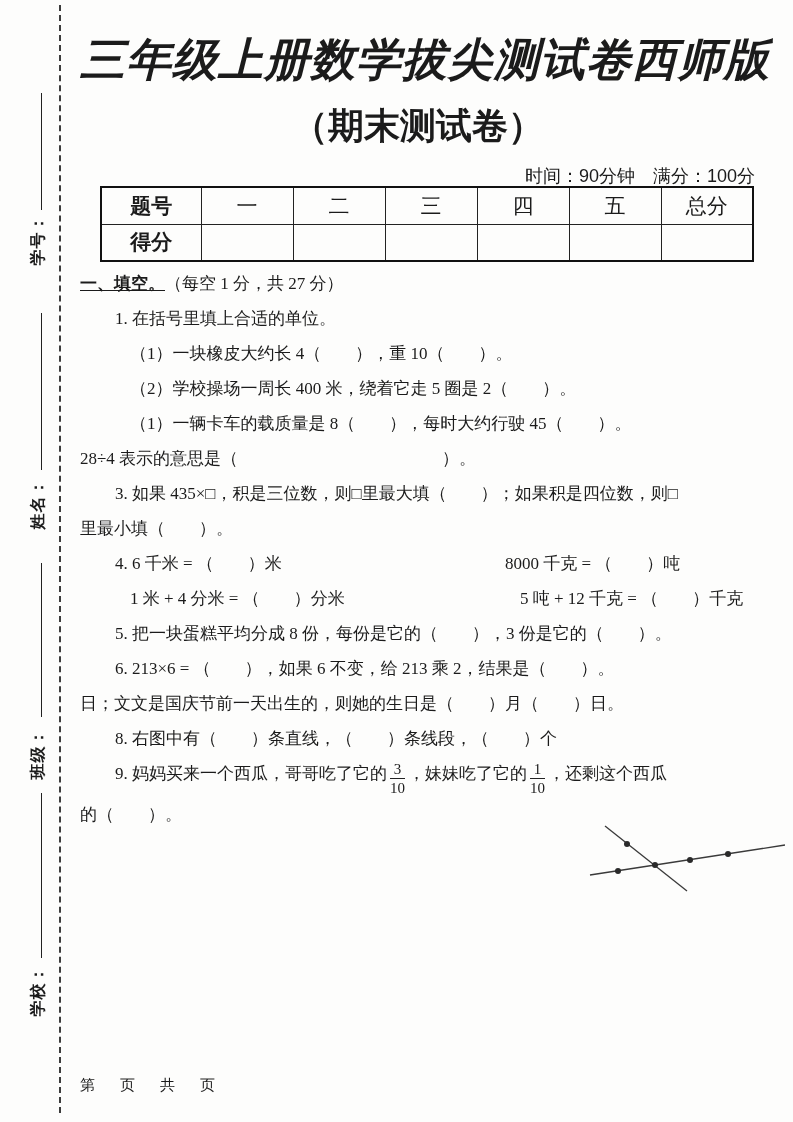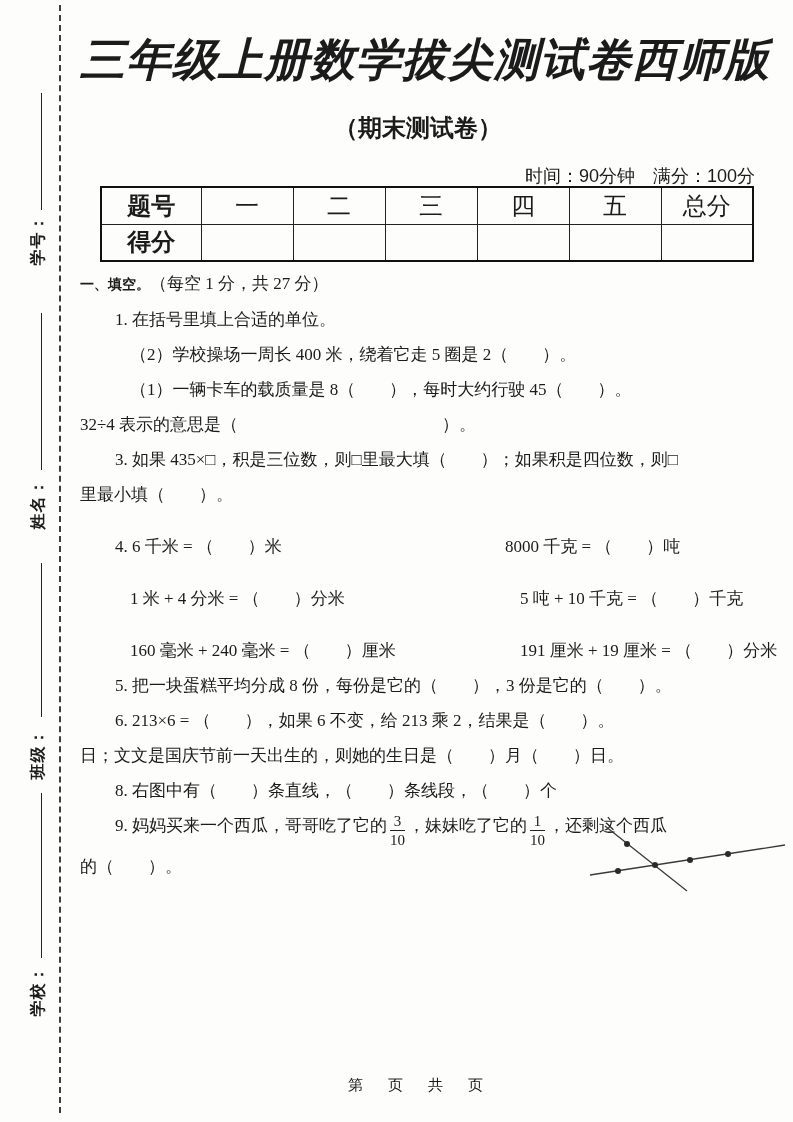--- a/index.html
+++ b/index.html
@@ -18,46 +18,46 @@
   .sl4 { top:793px; height:165px; }
   .slabel { position:absolute; width:76px; height:20px; left:0;
     font-size:16px; font-weight:bold; text-align:center; letter-spacing:1px;
     transform:rotate(-90deg); transform-origin:center; white-space:nowrap; }
   .sp1 { top:230px; } .sp2 { top:494px; } .sp3 { top:744px; } .sp4 { top:981px; }
   
   .hdr { position:absolute; left:80px; top:30px; width:676px; text-align:center; }
   .title { font-family:"Liberation Sans", sans-serif; font-weight:bold;
     font-size:45px; letter-spacing:1px; white-space:nowrap;font-style:italic; }
   .subtitle { font-family:"Liberation Sans", sans-serif; font-weight:bold;
-    font-size:24px; margin-top:22px; }
+    font-size:36px; margin-top:12px; }
   .meta { position:absolute; left:80px; top:164px; width:675px; text-align:right;
     font-family:"Liberation Sans", sans-serif; font-size:18px; }
   
   .score-table { position:absolute; left:100px; top:186px; width:654px;
     border-collapse:collapse; table-layout:fixed; border:2.5px solid #111; }
   .score-table th, .score-table td { border:1.6px solid #222; height:37px;
-    text-align:center; vertical-align:middle; font-size:24px; font-weight:normal; }
+    text-align:center; vertical-align:middle; font-size:21px; font-weight:normal; }
   .score-table .lbl { font-weight:bold; }
   
   .content { position:absolute; left:80px; top:266px; width:690px;
     font-size:17px; line-height:35px; }
   .ln { white-space:nowrap; }
   .ind  { padding-left:35px;font-family:Liberation Serif, serif; }
   .ind2 { padding-left:50px; }
-  .heading b { font-size:14px; }
-  .two-col { display:flex;margin-top:17px; }
+  .heading b { font-size:17px;text-decoration:underline; }
+  .two-col { display:flex; }
   .col-l { display:inline-block; width:390px; flex:0 0 390px; }
   .frac { display:inline-block; vertical-align:-14px; text-align:center;
     line-height:1.1; font-size:15px; margin:0 3px; }
   .frac .num { display:block; border-bottom:1.2px solid #222; padding:0 3px 1px; }
   .frac .den { display:block; padding-top:1px; }
   
   .fig { position:absolute; left:588px; top:814px; width:205px; height:112px; }
   
-  .footer { position:absolute; left:80px; top:1076px; width:676px; text-align:center;
+  .footer { position:absolute; left:80px; top:1076px; width:676px; 
     font-family:Liberation Sans, sans-serif; font-size:15px; letter-spacing:5px; }
 </style>
 </head>
 <body>
 
 <div class="page">
 
   <div class="seal-line"></div>
   <div class="sline sl1"></div>
   <div class="sline sl2"></div>
@@ -103,39 +103,36 @@
       <td></td>
       <td></td>
     </tr>
   </tbody>
     </table>
 
   <div class="content">
     <div class="ln heading"><b>一、填空。</b><span>（每空 1 分，共 27 分）</span></div>
 
     <div class="ln ind">1. 在括号里填上合适的单位。</div>
+    <div class="ln ind2">（1）一块橡皮大约长 4（　　），重 10（　　）。</div>
     <div class="ln ind2">（2）学校操场一周长 400 米，绕着它走 5 圈是 2（　　）。</div>
     <div class="ln ind2">（1）一辆卡车的载质量是 8（　　），每时大约行驶 45（　　）。</div>
 
-    <div class="ln">32÷4 表示的意思是（　　　　　　　　　　　　）。</div>
+    <div class="ln">28÷4 表示的意思是（　　　　　　　　　　　　）。</div>
 
     <div class="ln ind">3. 如果 435×□，积是三位数，则□里最大填（　　）；如果积是四位数，则□</div>
     <div class="ln">里最小填（　　）。</div>
 
     <div class="ln two-col ind">
       <span class="col-l">4. 6 千米 = （　　）米</span>
       <span>8000 千克 = （　　）吨</span>
     </div>
     <div class="ln two-col ind2">
       <span class="col-l">1 米 + 4 分米 = （　　）分米</span>
-      <span>5 吨 + 10 千克 = （　　）千克</span>
-    </div>
-    <div class="ln two-col ind2">
-      <span class="col-l">160 毫米 + 240 毫米 = （　　）厘米</span>
-      <span>191 厘米 + 19 厘米 = （　　）分米</span>
+      <span>5 吨 + 12 千克 = （　　）千克</span>
     </div>
 
     <div class="ln ind">5. 把一块蛋糕平均分成 8 份，每份是它的（　　），3 份是它的（　　）。</div>
     <div class="ln ind">6. 213×6 = （　　），如果 6 不变，给 213 乘 2，结果是（　　）。</div>
 
     <div class="ln">日；文文是国庆节前一天出生的，则她的生日是（　　）月（　　）日。</div>
 
     <div class="ln ind">8. 右图中有（　　）条直线，（　　）条线段，（　　）个</div>
 
     <div class="ln ind">

